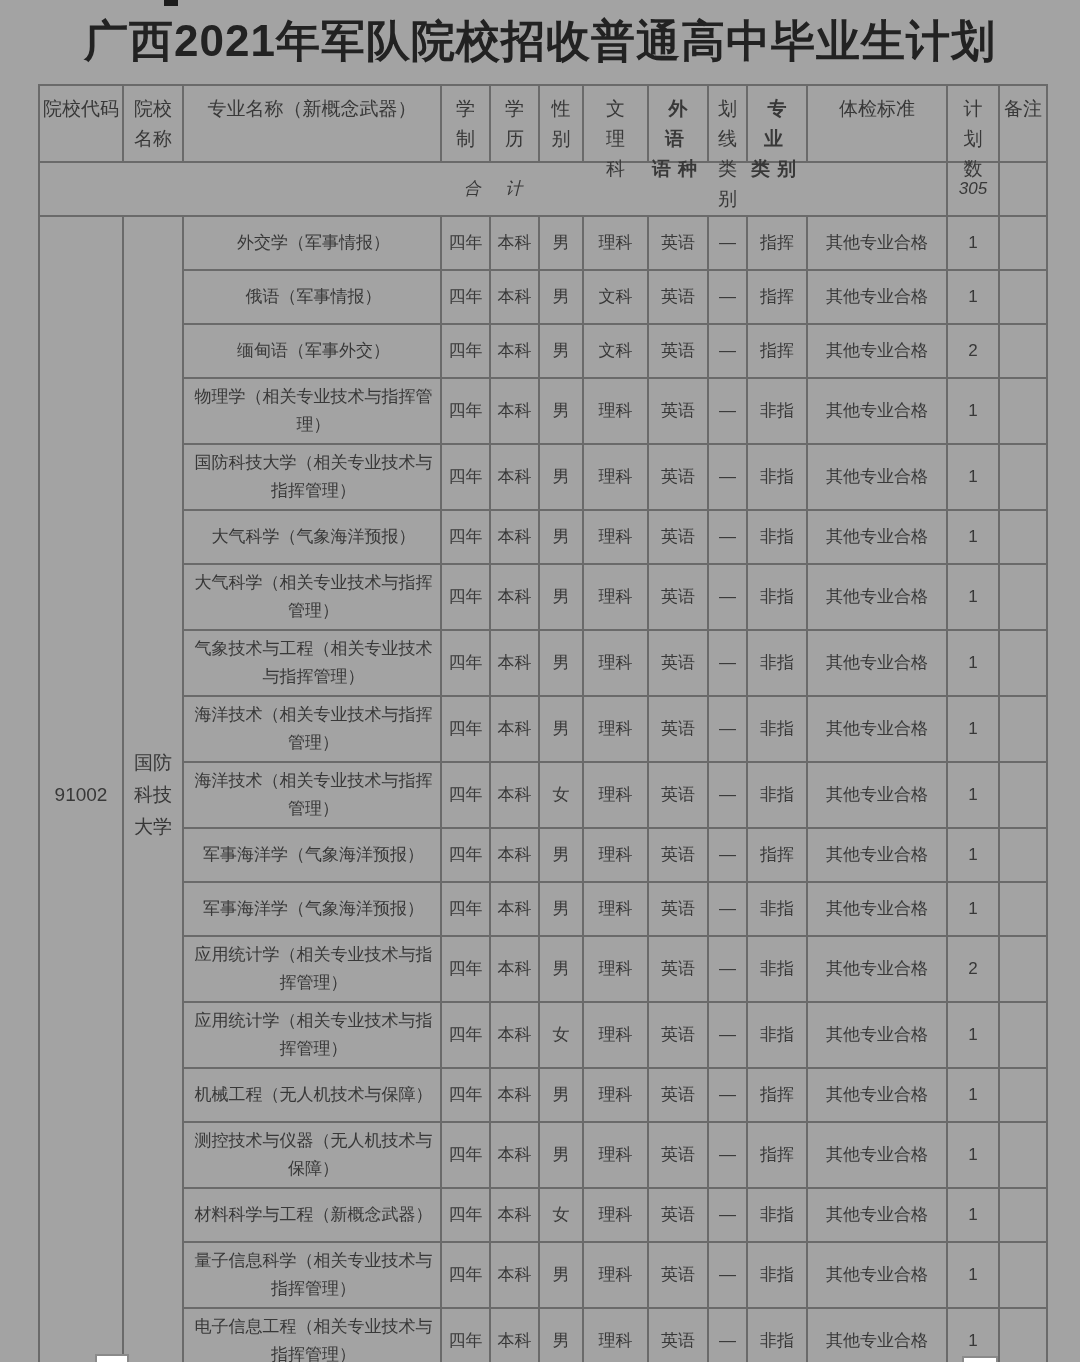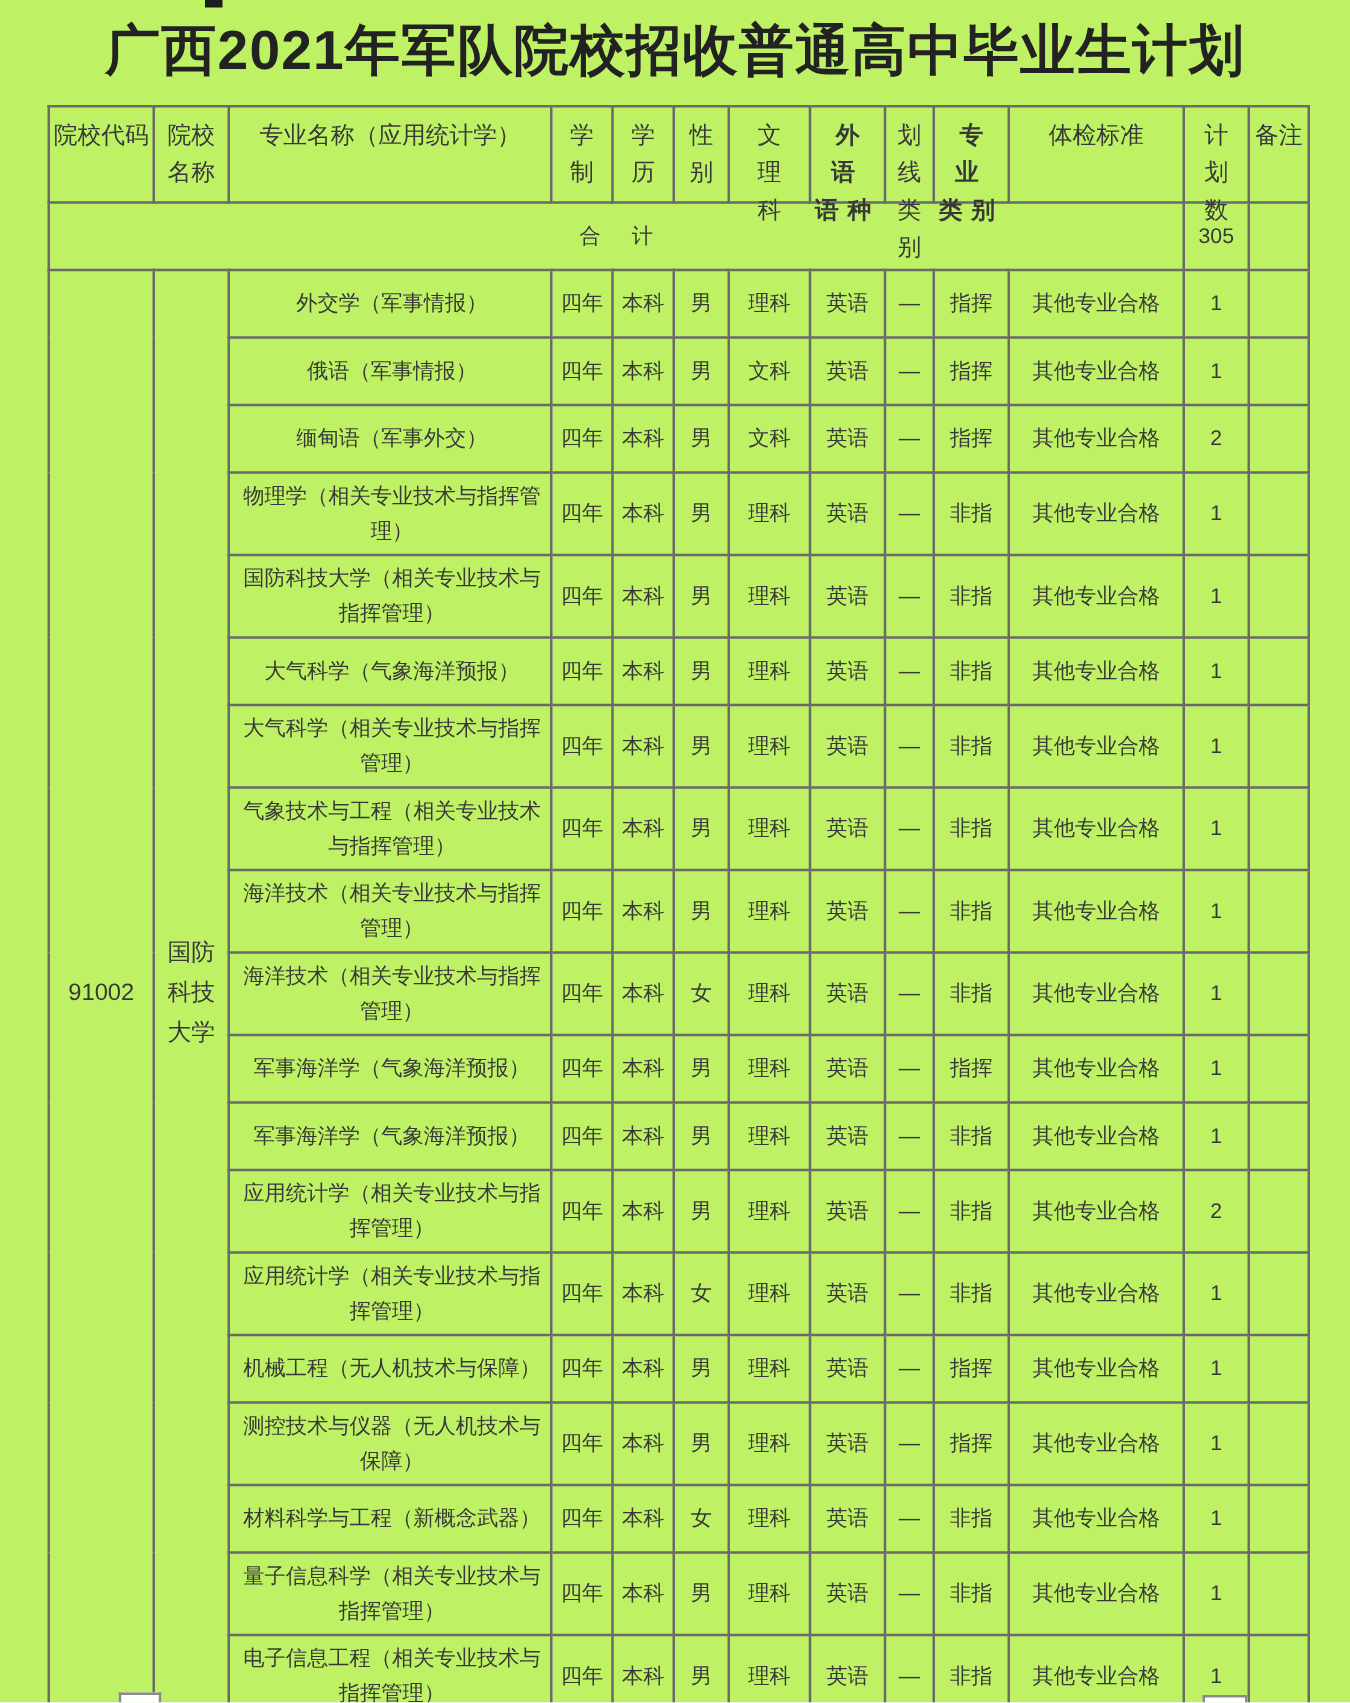--- a/index.html
+++ b/index.html
@@ -6,21 +6,21 @@
   body{
     width:1080px;height:1362px;
     background:#ffffff;
     font-family:"Liberation Sans","DejaVu Sans",sans-serif;
     color:#3a3a3a;
   }
   .page{
     position:relative;
     width:1080px;height:1362px;
     overflow:hidden;
-    background:#bef264;
+    background:#a3a3a3;
     filter:blur(0.3px);
   }
   .top-mark{
     position:absolute;left:164px;top:0;width:14px;height:6px;
     background:#1c1c1c;
   }
   h1.title{
     margin:12px 30px 0 30px;
     text-align:center;
     font-size:44px;
@@ -61,21 +61,21 @@
   .vstack{
     position:absolute;
     left:0;right:0;top:8px;
     line-height:30px;
     white-space:pre-line;
     text-align:center;
     z-index:2;
   }
   th.ls .vstack{letter-spacing:7px;text-indent:7px;font-weight:bold;}
   
-  tr.total-row td{height:48px;font-size:19px;}
+  tr.total-row td{height:48px;font-size:19px;font-style:italic;}
   td.total-label{letter-spacing:10px;text-indent:10px;}
   td.total-count{font-size:19px;padding-top:14px;vertical-align:top;}
   
   tbody.rows td{
     height:44px;
     padding:4px 3px;
     font-size:17px;
     line-height:28px;
   }
   tbody.rows td.maj{
@@ -126,21 +126,21 @@
     <thead>
       <tr>
         <th>
             <span class="vstack">院校代码</span>
           </th>
         <th>
             <span class="vstack">院校
 名称</span>
           </th>
         <th>
-            <span class="vstack">专业名称（应用统计学）</span>
+            <span class="vstack">专业名称（新概念武器）</span>
           </th>
         <th>
             <span class="vstack">学
 制</span>
           </th>
         <th>
             <span class="vstack">学
 历</span>
           </th>
         <th>

